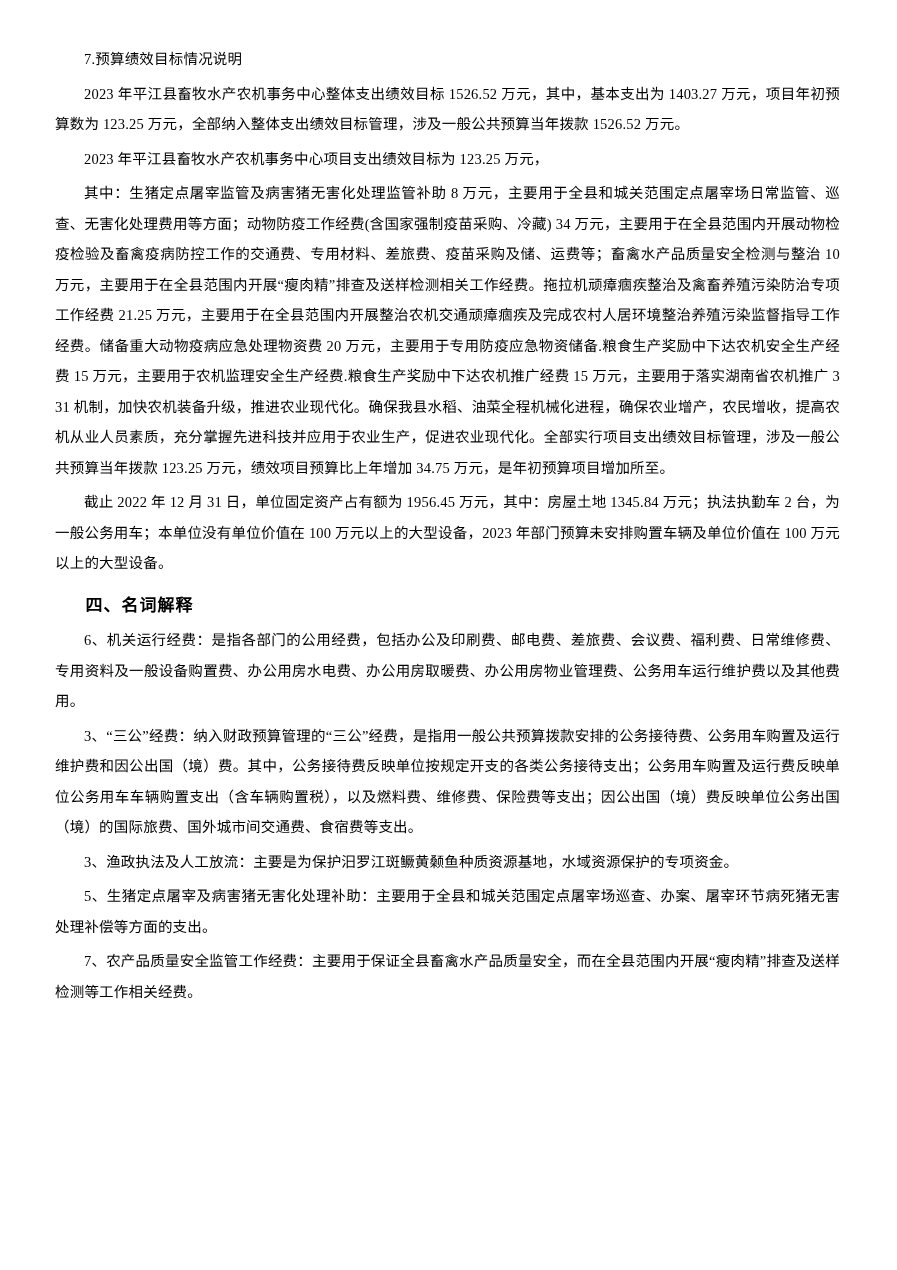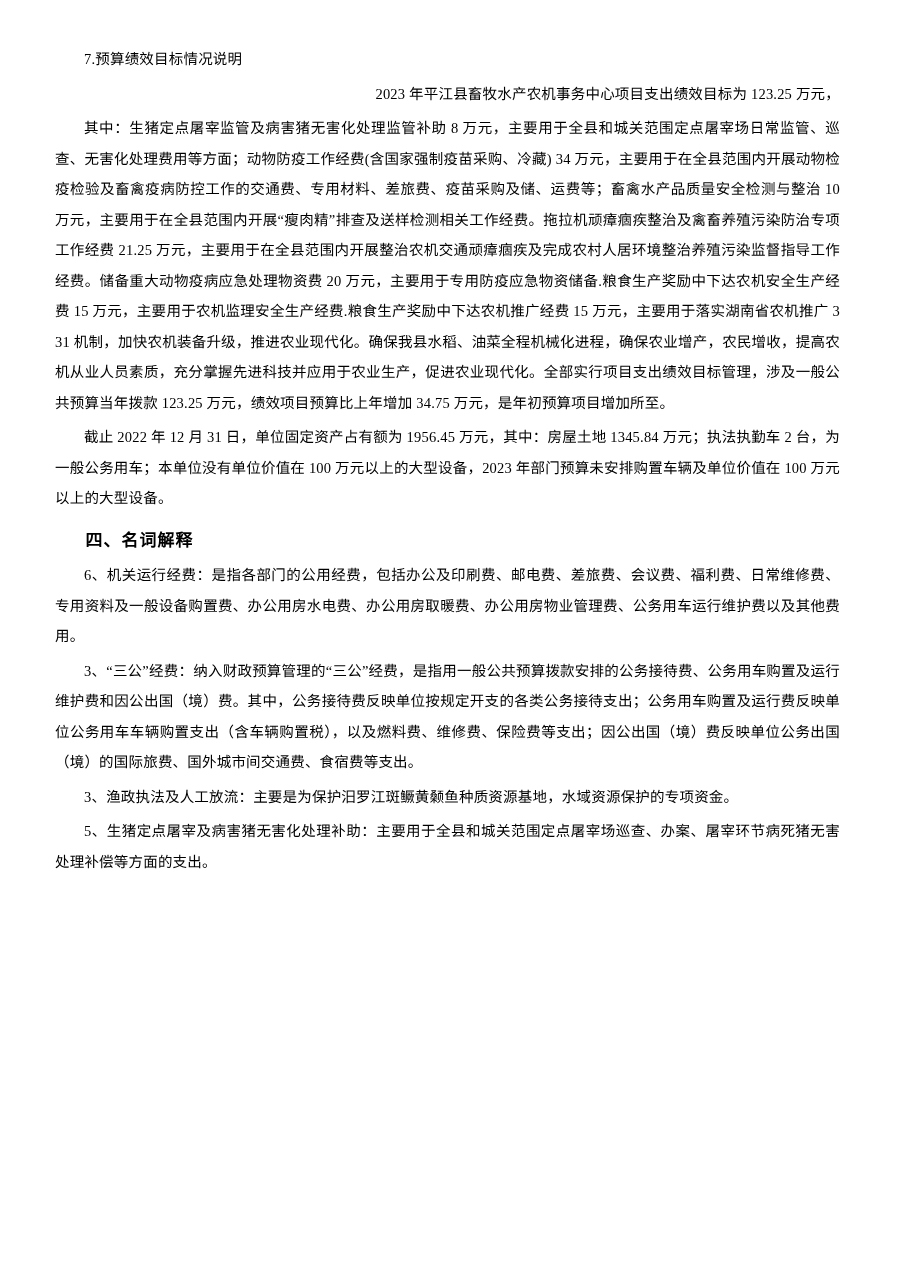--- a/index.html
+++ b/index.html
@@ -22,38 +22,40 @@
   }
   .para {
     margin: 0 0 4px 0;
     text-indent: 2em;
     text-align: justify;
     text-justify: inter-ideograph;
     letter-spacing: 0.2px;
     word-break: break-all;
   }
   .para.no-justify {
-    text-align: right;
+    text-align: left;
   }
   .doc-heading {
     margin: 12px 0 4px 0;
     text-indent: 1.8em;
     font-family: "Liberation Sans", "DejaVu Sans", sans-serif;
     font-weight: 700;
     font-size: 17px;
     line-height: 30.5px;
     letter-spacing: 1px;
   }
 </style>
 </head>
 <body>
 
 <div class="page">
   <p class="para">7.预算绩效目标情况说明</p>
+  <p class="para">2023 年平江县畜牧水产农机事务中心整体支出绩效目标 1526.52 万元，其中，基本支出为 1403.27 万元，项目年初预算数为 123.25 万元，全部纳入整体支出绩效目标管理，涉及一般公共预算当年拨款 1526.52 万元。</p>
   <p class="para no-justify">2023 年平江县畜牧水产农机事务中心项目支出绩效目标为 123.25 万元，</p>
   <p class="para">其中：生猪定点屠宰监管及病害猪无害化处理监管补助 8 万元，主要用于全县和城关范围定点屠宰场日常监管、巡查、无害化处理费用等方面；动物防疫工作经费(含国家强制疫苗采购、冷藏) 34 万元，主要用于在全县范围内开展动物检疫检验及畜禽疫病防控工作的交通费、专用材料、差旅费、疫苗采购及储、运费等；畜禽水产品质量安全检测与整治 10 万元，主要用于在全县范围内开展“瘦肉精”排查及送样检测相关工作经费。拖拉机顽瘴痼疾整治及禽畜养殖污染防治专项工作经费 21.25 万元，主要用于在全县范围内开展整治农机交通顽瘴痼疾及完成农村人居环境整治养殖污染监督指导工作经费。储备重大动物疫病应急处理物资费 20 万元，主要用于专用防疫应急物资储备.粮食生产奖励中下达农机安全生产经费 15 万元，主要用于农机监理安全生产经费.粮食生产奖励中下达农机推广经费 15 万元，主要用于落实湖南省农机推广 331 机制，加快农机装备升级，推进农业现代化。确保我县水稻、油菜全程机械化进程，确保农业增产，农民增收，提高农机从业人员素质，充分掌握先进科技并应用于农业生产，促进农业现代化。全部实行项目支出绩效目标管理，涉及一般公共预算当年拨款 123.25 万元，绩效项目预算比上年增加 34.75 万元，是年初预算项目增加所至。</p>
   <p class="para">截止 2022 年 12 月 31 日，单位固定资产占有额为 1956.45 万元，其中：房屋土地 1345.84 万元；执法执勤车 2 台，为一般公务用车；本单位没有单位价值在 100 万元以上的大型设备，2023 年部门预算未安排购置车辆及单位价值在 100 万元以上的大型设备。</p>
   <p class="doc-heading">四、名词解释</p>
   <p class="para">6、机关运行经费：是指各部门的公用经费，包括办公及印刷费、邮电费、差旅费、会议费、福利费、日常维修费、专用资料及一般设备购置费、办公用房水电费、办公用房取暖费、办公用房物业管理费、公务用车运行维护费以及其他费用。</p>
   <p class="para">3、“三公”经费：纳入财政预算管理的“三公”经费，是指用一般公共预算拨款安排的公务接待费、公务用车购置及运行维护费和因公出国（境）费。其中，公务接待费反映单位按规定开支的各类公务接待支出；公务用车购置及运行费反映单位公务用车车辆购置支出（含车辆购置税），以及燃料费、维修费、保险费等支出；因公出国（境）费反映单位公务出国（境）的国际旅费、国外城市间交通费、食宿费等支出。</p>
   <p class="para">3、渔政执法及人工放流：主要是为保护汨罗江斑鳜黄颡鱼种质资源基地，水域资源保护的专项资金。</p>
   <p class="para">5、生猪定点屠宰及病害猪无害化处理补助：主要用于全县和城关范围定点屠宰场巡查、办案、屠宰环节病死猪无害处理补偿等方面的支出。</p>
+  <p class="para">7、农产品质量安全监管工作经费：主要用于保证全县畜禽水产品质量安全，而在全县范围内开展“瘦肉精”排查及送样检测等工作相关经费。</p>
 </div>
 
 </body></html>

